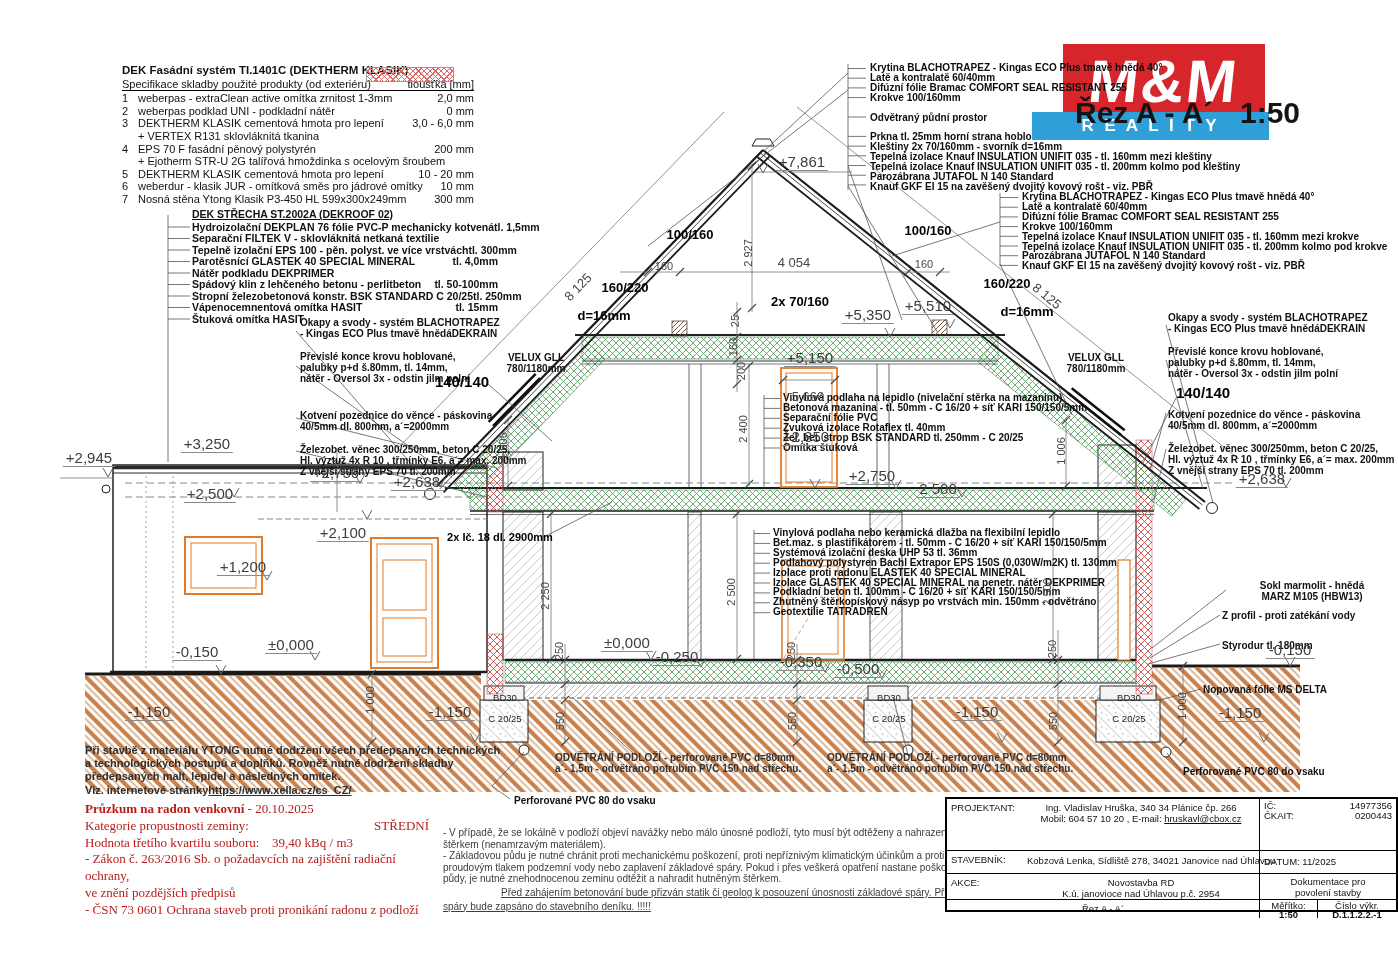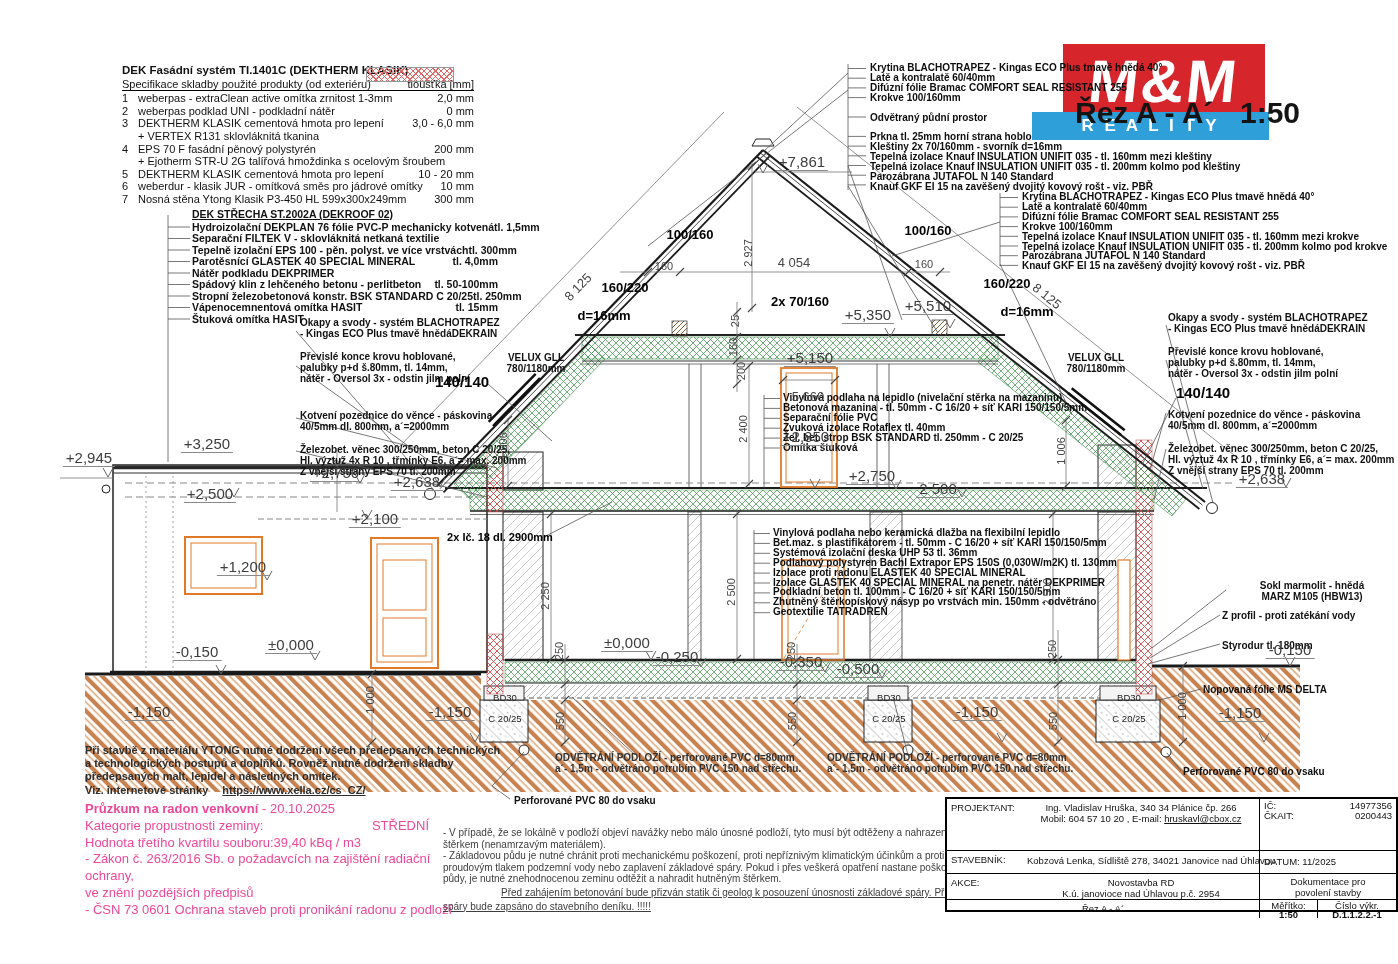--- a/index.html
+++ b/index.html
@@ -40,22 +40,22 @@
   .lbl-elev{font-size:15px;color:#3d3d3d;border-bottom:1px solid #8a8a8a;padding:0 3px}
   .lbl-dim{font-size:13px;color:#474747}
   .lbl-dims{font-size:11px;color:#474747}
   .lbl-bold{font-size:13px;font-weight:bold;color:#000}
   .lbl-boldl{font-size:15px;font-weight:bold;color:#000}
   .lbl-bolds{font-size:11px;font-weight:bold;color:#000}
   .lbl-tiny{font-size:9.5px;color:#222}
 
   .center{text-align:center}
   .ytong{font-size:11px;font-weight:bold;line-height:13.2px;color:#2e2e2e}
-  .ytong .link{text-decoration:underline;margin-left:14px}
-  .radon{font-family:Liberation Sans, sans-serif;font-size:13px;line-height:16.8px;width:344px;color:#ec4899}
+  .ytong .link{text-decoration:underline;}
+  .radon{font-family:Liberation Serif, serif;font-size:13px;line-height:16.8px;width:344px;color:#b91c1c}
   .radon .row{display:flex}
   .radon .row .v{margin-left:auto}
   .fnote{font-size:10px;line-height:11.6px;color:#3d3d3d;width:500px}
   .fnote .u{ text-decoration:underline;margin-top:2px}
   .fnote .ind{text-indent:58px}
 
   
   #swatch{left:366px;top:67px;width:86px;height:13px;border:1px solid #999;
     background-image:repeating-linear-gradient(45deg,transparent 0 3px,#d66 3px 4px),
                      repeating-linear-gradient(-45deg,transparent 0 3px,#d66 3px 4px)}
@@ -530,21 +530,21 @@
       <span class="lbl lbl-elev" style="left: 806px; top: 437px; transform: translate(-50%, -50%);">+2,850</span>
       <span class="lbl lbl-elev" style="left: 872px; top: 476px; transform: translate(-50%, -50%);">+2,750</span>
       <span class="lbl lbl-elev" style="left: 938px; top: 489px; transform: translate(-50%, -50%);">2 500</span>
       <span class="lbl lbl-dims" style="left: 503px; top: 446px; transform: translate(-50%, -50%) rotate(-90deg);">1 006</span>
       <span class="lbl lbl-dims" style="left: 1061px; top: 451px; transform: translate(-50%, -50%) rotate(-90deg);">1 006</span>
       <span class="lbl lbl-elev" style="left: 89px; top: 458px; transform: translate(-50%, -50%);">+2,945</span>
       <span class="lbl lbl-elev" style="left: 207px; top: 444px; transform: translate(-50%, -50%);">+3,250</span>
       <span class="lbl lbl-elev" style="left: 336px; top: 473px; transform: translate(-50%, -50%);">+2,750</span>
       <span class="lbl lbl-elev" style="left: 417px; top: 482px; transform: translate(-50%, -50%);">+2,638</span>
       <span class="lbl lbl-elev" style="left: 210px; top: 494px; transform: translate(-50%, -50%);">+2,500</span>
-      <span class="lbl lbl-elev" style="left: 343px; top: 519px; transform: translate(-50%, -50%); margin-left: 32px;">+2,100</span>
+      <span class="lbl lbl-elev" style="left: 343px; top: 533px; transform: translate(-50%, -50%);">+2,100</span>
       <span class="lbl lbl-elev" style="left: 243px; top: 567px; transform: translate(-50%, -50%);">+1,200</span>
       <span class="lbl lbl-elev" style="left: 291px; top: 645px; transform: translate(-50%, -50%);">±0,000</span>
       <span class="lbl lbl-elev" style="left: 197px; top: 652px; transform: translate(-50%, -50%);">-0,150</span>
       <span class="lbl lbl-elev" style="left: 627px; top: 643px; transform: translate(-50%, -50%);">±0,000</span>
       <span class="lbl lbl-elev" style="left: 677px; top: 657px; transform: translate(-50%, -50%);">-0,250</span>
       <span class="lbl lbl-elev" style="left: 801px; top: 662px; transform: translate(-50%, -50%);">-0,350</span>
       <span class="lbl lbl-elev" style="left: 858px; top: 669px; transform: translate(-50%, -50%);">-0,500</span>
       <span class="lbl lbl-elev" style="left: 1262px; top: 479px; transform: translate(-50%, -50%);">+2,638</span>
       <span class="lbl lbl-elev" style="left: 1290px; top: 650px; transform: translate(-50%, -50%);">-0,150</span>
       <span class="lbl lbl-elev" style="left: 149px; top: 712px; transform: translate(-50%, -50%);">-1,150</span>

